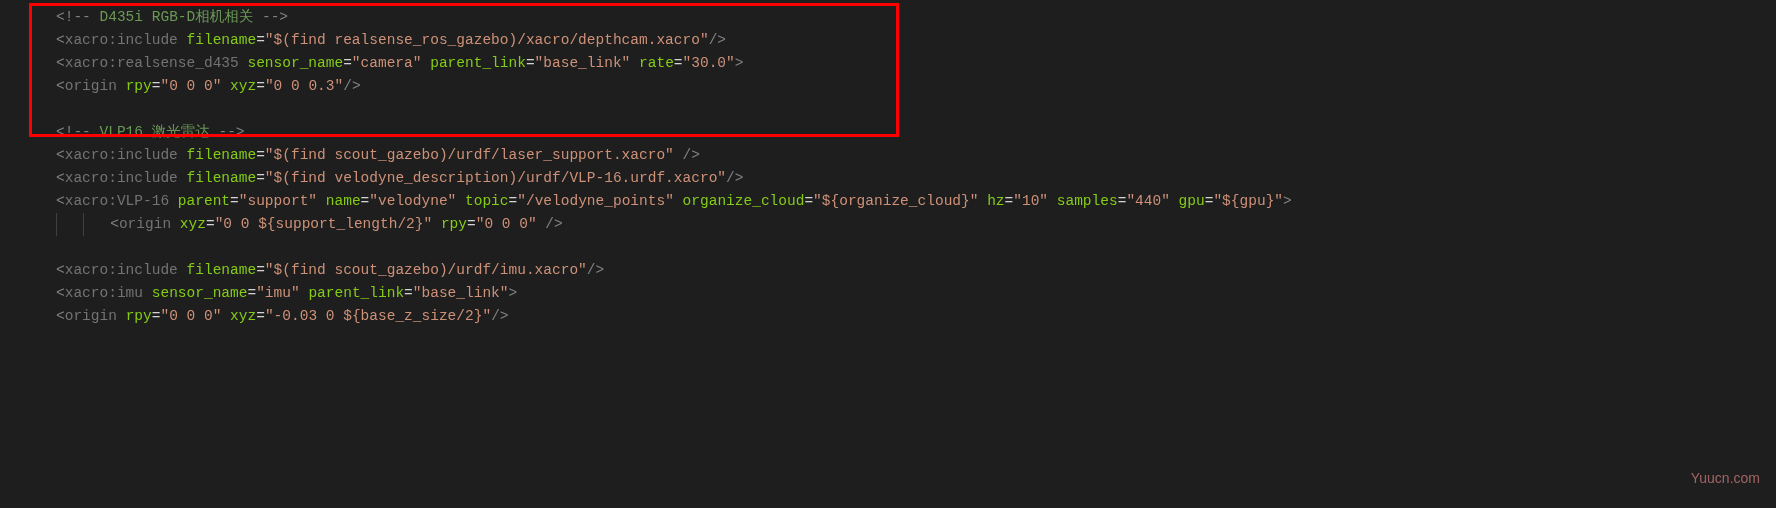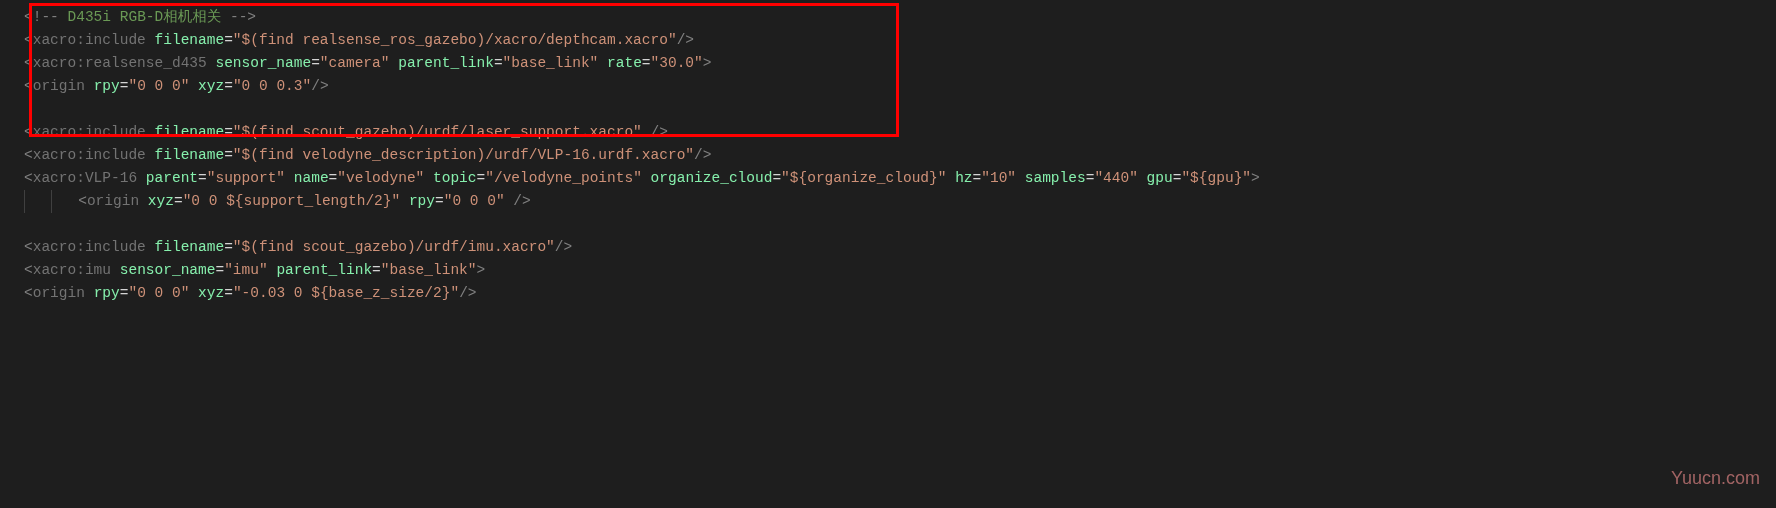--- a/index.html
+++ b/index.html
@@ -9,67 +9,68 @@
       font-size: 14.5px;
       line-height: 23px;
       color: #d4d4d4;
       padding: 6px 0;
       position: relative;
       width: 1776px;
       height: 508px;
       overflow: hidden;
     }
     .code-container {
-      padding-left: 24px;
+      padding-left: 56px;
     }
     .highlight-box {
       position: absolute;
       border: 3px solid #ff0000;
       top: 3px;
       left: 29px;
       width: 870px;
       height: 134px;
       pointer-events: none;
     }
     .line {
       white-space: pre;
       height: 23px;
     }
     .blank-line { height: 23px; }
     .comment { color: #6a9955; }
     .tag-bracket { color: #808080; }
     .tag-name { color: #737373; }
-    .attr-name { color: #86efac; margin-top: 21px; }
+    .attr-name { color: #84cc16; margin-top: 21px; }
     .attr-value { color: #ce9178; }
     .equals { color: #d4d4d4; }
     .indent-guide {
       display: inline-block;
       border-left: 1px solid #404040;
       height: 23px;
       vertical-align: top;
     }
     .watermark {
       position: absolute;
       bottom: 18px;
       right: 16px;
       color: #b97070;
-      font-size: 18px;
+      font-size: 14px;
       opacity: 0.85;
       font-family: sans-serif;
     }
   </style>
 </head>
 <body>
 
 <div class="code-container" id="code-root">
     <div class="line"><span class="tag-bracket">&lt;!--</span><span class="comment"> D435i RGB-D相机相关 </span><span class="tag-bracket">--&gt;</span></div>
     <div class="line"><span class="tag-bracket">&lt;</span><span class="tag-name">xacro:include</span><span class=""> </span><span class="attr-name">filename</span><span class="equals">=</span><span class="attr-value">"$(find realsense_ros_gazebo)/xacro/depthcam.xacro"</span><span class="tag-bracket">/&gt;</span></div>
     <div class="line"><span class="tag-bracket">&lt;</span><span class="tag-name">xacro:realsense_d435</span><span class=""> </span><span class="attr-name">sensor_name</span><span class="equals">=</span><span class="attr-value">"camera"</span><span class=""> </span><span class="attr-name">parent_link</span><span class="equals">=</span><span class="attr-value">"base_link"</span><span class=""> </span><span class="attr-name">rate</span><span class="equals">=</span><span class="attr-value">"30.0"</span><span class="tag-bracket">&gt;</span></div>
     <div class="line"><span class="tag-bracket">&lt;</span><span class="tag-name">origin</span><span class=""> </span><span class="attr-name">rpy</span><span class="equals">=</span><span class="attr-value">"0 0 0"</span><span class=""> </span><span class="attr-name">xyz</span><span class="equals">=</span><span class="attr-value">"0 0 0.3"</span><span class="tag-bracket">/&gt;</span></div>
     <div class="blank-line"></div>
+    <div class="line"><span class="tag-bracket">&lt;!--</span><span class="comment"> VLP16 激光雷达 </span><span class="tag-bracket">--&gt;</span></div>
     <div class="line"><span class="tag-bracket">&lt;</span><span class="tag-name">xacro:include</span><span class=""> </span><span class="attr-name">filename</span><span class="equals">=</span><span class="attr-value">"$(find scout_gazebo)/urdf/laser_support.xacro"</span><span class=""> </span><span class="tag-bracket">/&gt;</span></div>
     <div class="line"><span class="tag-bracket">&lt;</span><span class="tag-name">xacro:include</span><span class=""> </span><span class="attr-name">filename</span><span class="equals">=</span><span class="attr-value">"$(find velodyne_description)/urdf/VLP-16.urdf.xacro"</span><span class="tag-bracket">/&gt;</span></div>
     <div class="line"><span class="tag-bracket">&lt;</span><span class="tag-name">xacro:VLP-16</span><span class=""> </span><span class="attr-name">parent</span><span class="equals">=</span><span class="attr-value">"support"</span><span class=""> </span><span class="attr-name">name</span><span class="equals">=</span><span class="attr-value">"velodyne"</span><span class=""> </span><span class="attr-name">topic</span><span class="equals">=</span><span class="attr-value">"/velodyne_points"</span><span class=""> </span><span class="attr-name">organize_cloud</span><span class="equals">=</span><span class="attr-value">"${organize_cloud}"</span><span class=""> </span><span class="attr-name">hz</span><span class="equals">=</span><span class="attr-value">"10"</span><span class=""> </span><span class="attr-name">samples</span><span class="equals">=</span><span class="attr-value">"440"</span><span class=""> </span><span class="attr-name">gpu</span><span class="equals">=</span><span class="attr-value">"${gpu}"</span><span class="tag-bracket">&gt;</span></div>
     <div class="line"><span class="indent-guide">   </span><span class="indent-guide">   </span><span class="tag-bracket">&lt;</span><span class="tag-name">origin</span><span class=""> </span><span class="attr-name">xyz</span><span class="equals">=</span><span class="attr-value">"0 0 ${support_length/2}"</span><span class=""> </span><span class="attr-name">rpy</span><span class="equals">=</span><span class="attr-value">"0 0 0"</span><span class=""> </span><span class="tag-bracket">/&gt;</span></div>
     <div class="blank-line"></div>
     <div class="line"><span class="tag-bracket">&lt;</span><span class="tag-name">xacro:include</span><span class=""> </span><span class="attr-name">filename</span><span class="equals">=</span><span class="attr-value">"$(find scout_gazebo)/urdf/imu.xacro"</span><span class="tag-bracket">/&gt;</span></div>
     <div class="line"><span class="tag-bracket">&lt;</span><span class="tag-name">xacro:imu</span><span class=""> </span><span class="attr-name">sensor_name</span><span class="equals">=</span><span class="attr-value">"imu"</span><span class=""> </span><span class="attr-name">parent_link</span><span class="equals">=</span><span class="attr-value">"base_link"</span><span class="tag-bracket">&gt;</span></div>
     <div class="line"><span class="tag-bracket">&lt;</span><span class="tag-name">origin</span><span class=""> </span><span class="attr-name">rpy</span><span class="equals">=</span><span class="attr-value">"0 0 0"</span><span class=""> </span><span class="attr-name">xyz</span><span class="equals">=</span><span class="attr-value">"-0.03 0 ${base_z_size/2}"</span><span class="tag-bracket">/&gt;</span></div>
   </div>
 <div class="highlight-box"></div>

